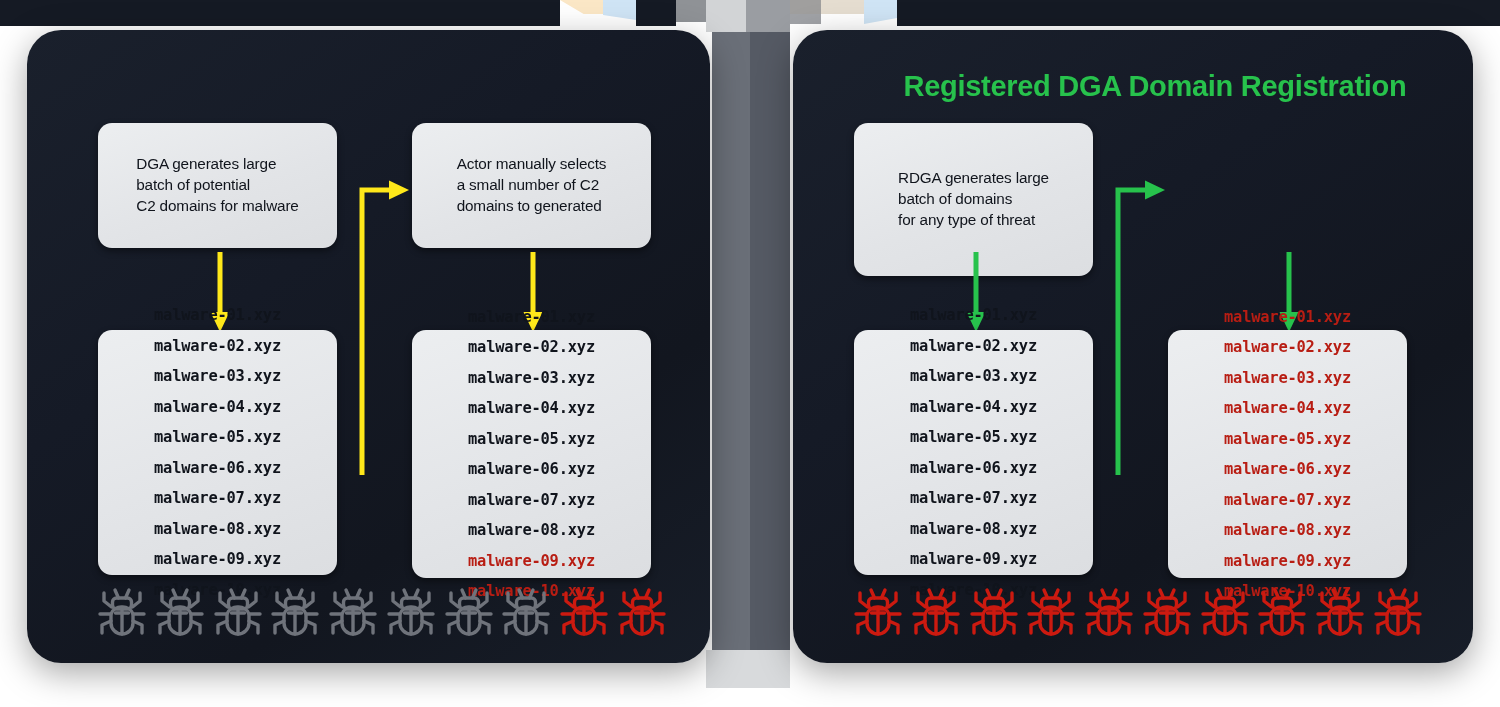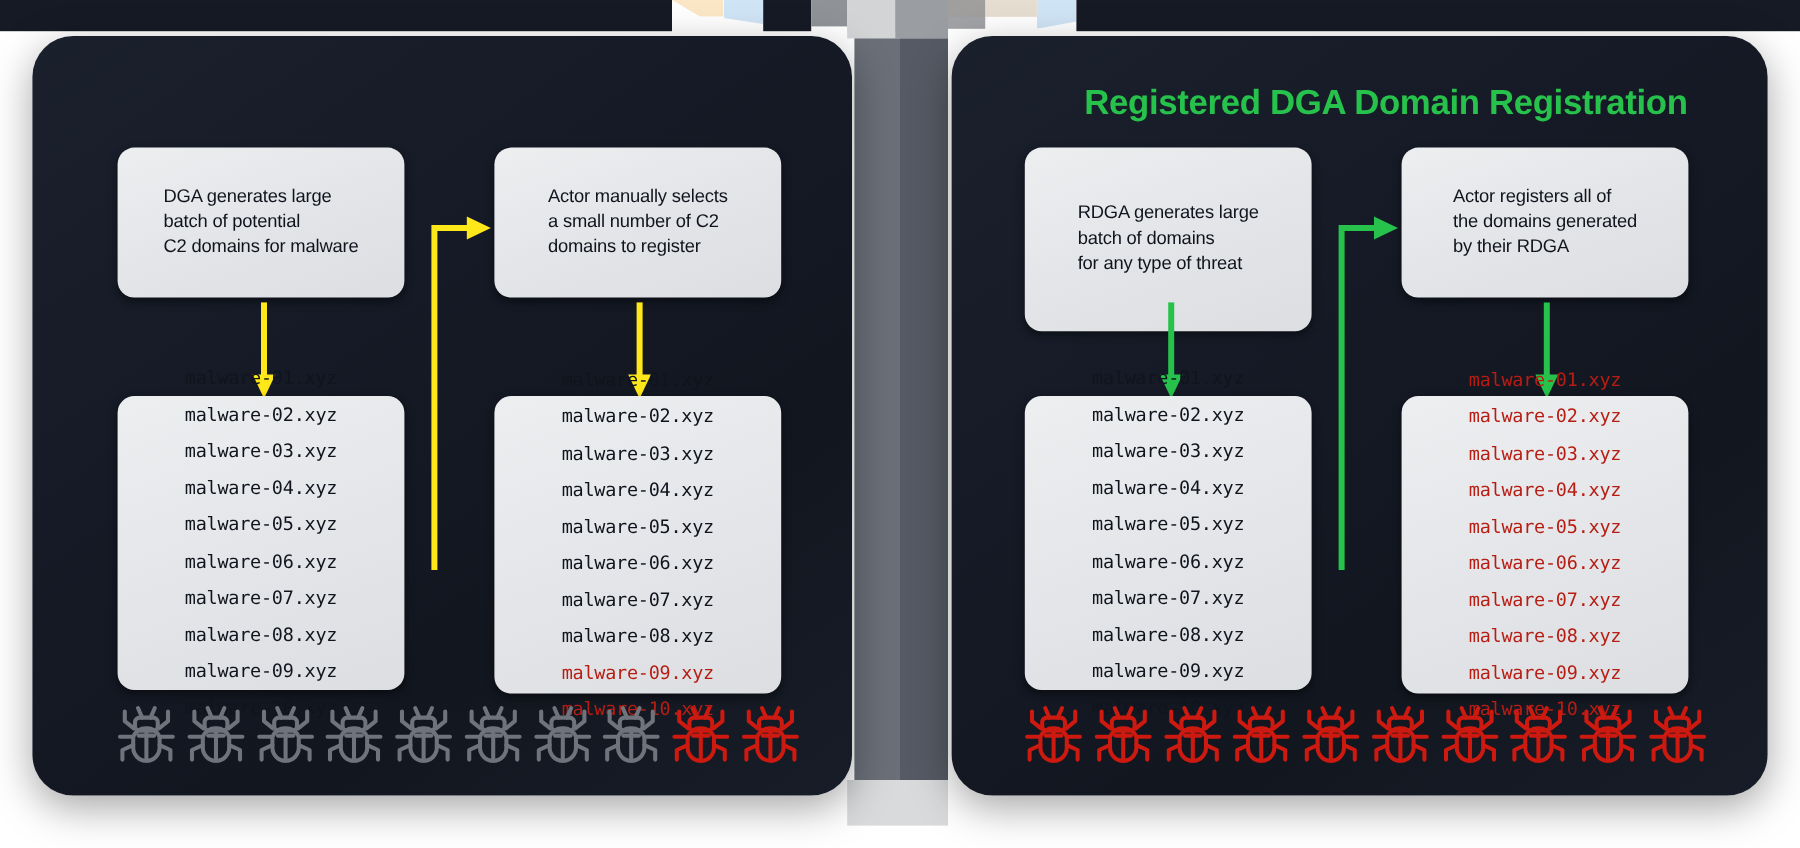--- a/index.html
+++ b/index.html
@@ -86,21 +86,21 @@
   .listcard {
     position:absolute;
     background:linear-gradient(160deg,#eceef0 0%,#e3e5e8 55%,#dcdee1 100%);
     border-radius:14px;
     box-shadow:0 3px 7px rgba(0,0,0,.45);
     display:flex; align-items:center; justify-content:center;
   }
   .domain-list {
     font-family:"DejaVu Sans Mono", monospace;
     font-size:15.4px;
-    font-weight:400;
+    font-weight:700;
     line-height:1.98;
     color:#10141c;
     text-align:left;
     letter-spacing:-.2px;
   }
   .domain-list .dom { display:block; white-space:pre; }
   .dom.red { color:#b81d13; }
 
   
   .arrow-svg { position:absolute; overflow:visible; pointer-events:none; }
@@ -139,21 +139,21 @@
 
     <div class="card" style="left:71px; top:93px; width:239px; height:125px;">
       <div class="card-text" style="white-space:pre-line;">DGA generates large
 batch of potential
 C2 domains for malware</div>
     </div>
 
     <div class="card" style="left:385px; top:93px; width:239px; height:125px;">
       <div class="card-text" style="white-space:pre-line;">Actor manually selects
 a small number of C2
-domains to register</div>
+domains to generated</div>
     </div>
 
     <svg class="arrow-svg" style="left:181px; top:222px;" width="24" height="82" viewBox="0 0 24 82">
       <path d="M12 0 V62" stroke="#ffe81a" stroke-width="5" fill="none"></path>
       <path d="M12 80 L2.5 60 H21.5 Z" fill="#ffe81a"></path>
     </svg>
 
     <svg class="arrow-svg" style="left:325px; top:140px;" width="60" height="310" viewBox="0 0 60 310">
       <path d="M10 305 V20 H40" stroke="#ffe81a" stroke-width="5" fill="none"></path>
       <path d="M57 20 L37 10.5 V29.5 Z" fill="#ffe81a"></path>
@@ -361,25 +361,20 @@
   <div class="panel panel-right">
 
     <div class="panel-title title-green">Registered DGA Domain Registration</div>
 
     <div class="card" style="left:61px; top:93px; width:239px; height:153px;">
       <div class="card-text" style="white-space:pre-line;">RDGA generates large
 batch of domains
 for any type of threat</div>
     </div>
 
-    <div class="card" style="left:375px; top:93px; width:239px; height:125px;">
-      <div class="card-text" style="white-space:pre-line;">Actor registers all of
-the domains generated
-by their RDGA</div>
-    </div>
 
     <svg class="arrow-svg" style="left:171px; top:222px;" width="24" height="82" viewBox="0 0 24 82">
       <path d="M12 0 V62" stroke="#27c24c" stroke-width="5" fill="none"></path>
       <path d="M12 80 L2.5 60 H21.5 Z" fill="#27c24c"></path>
     </svg>
 
     <svg class="arrow-svg" style="left:315px; top:140px;" width="60" height="310" viewBox="0 0 60 310">
       <path d="M10 305 V20 H40" stroke="#27c24c" stroke-width="5" fill="none"></path>
       <path d="M57 20 L37 10.5 V29.5 Z" fill="#27c24c"></path>
     </svg>

